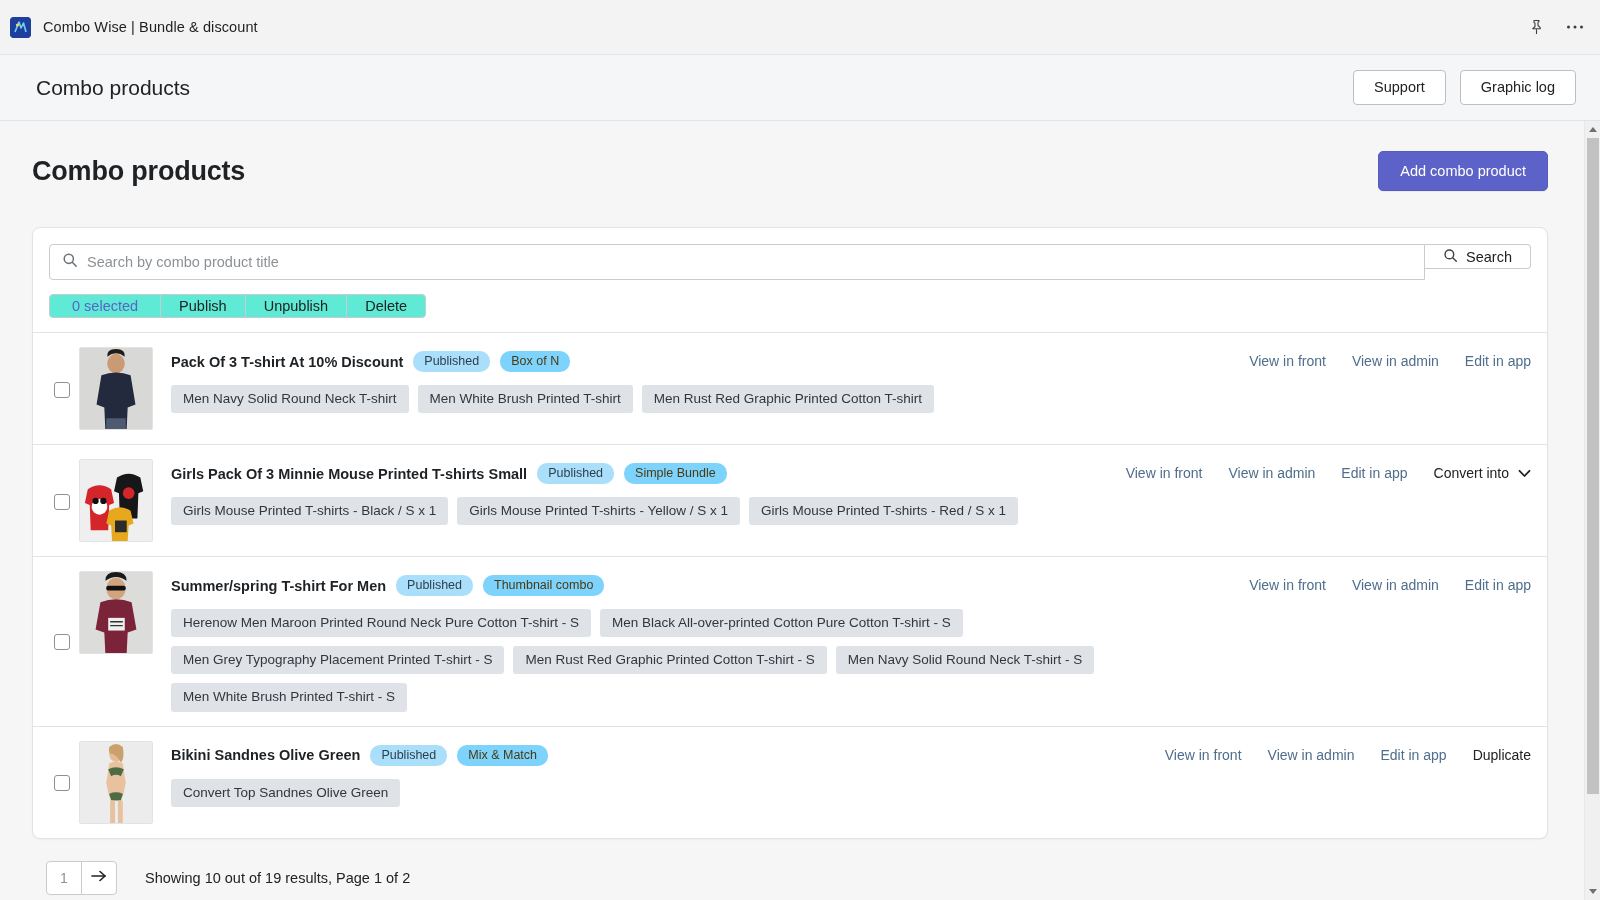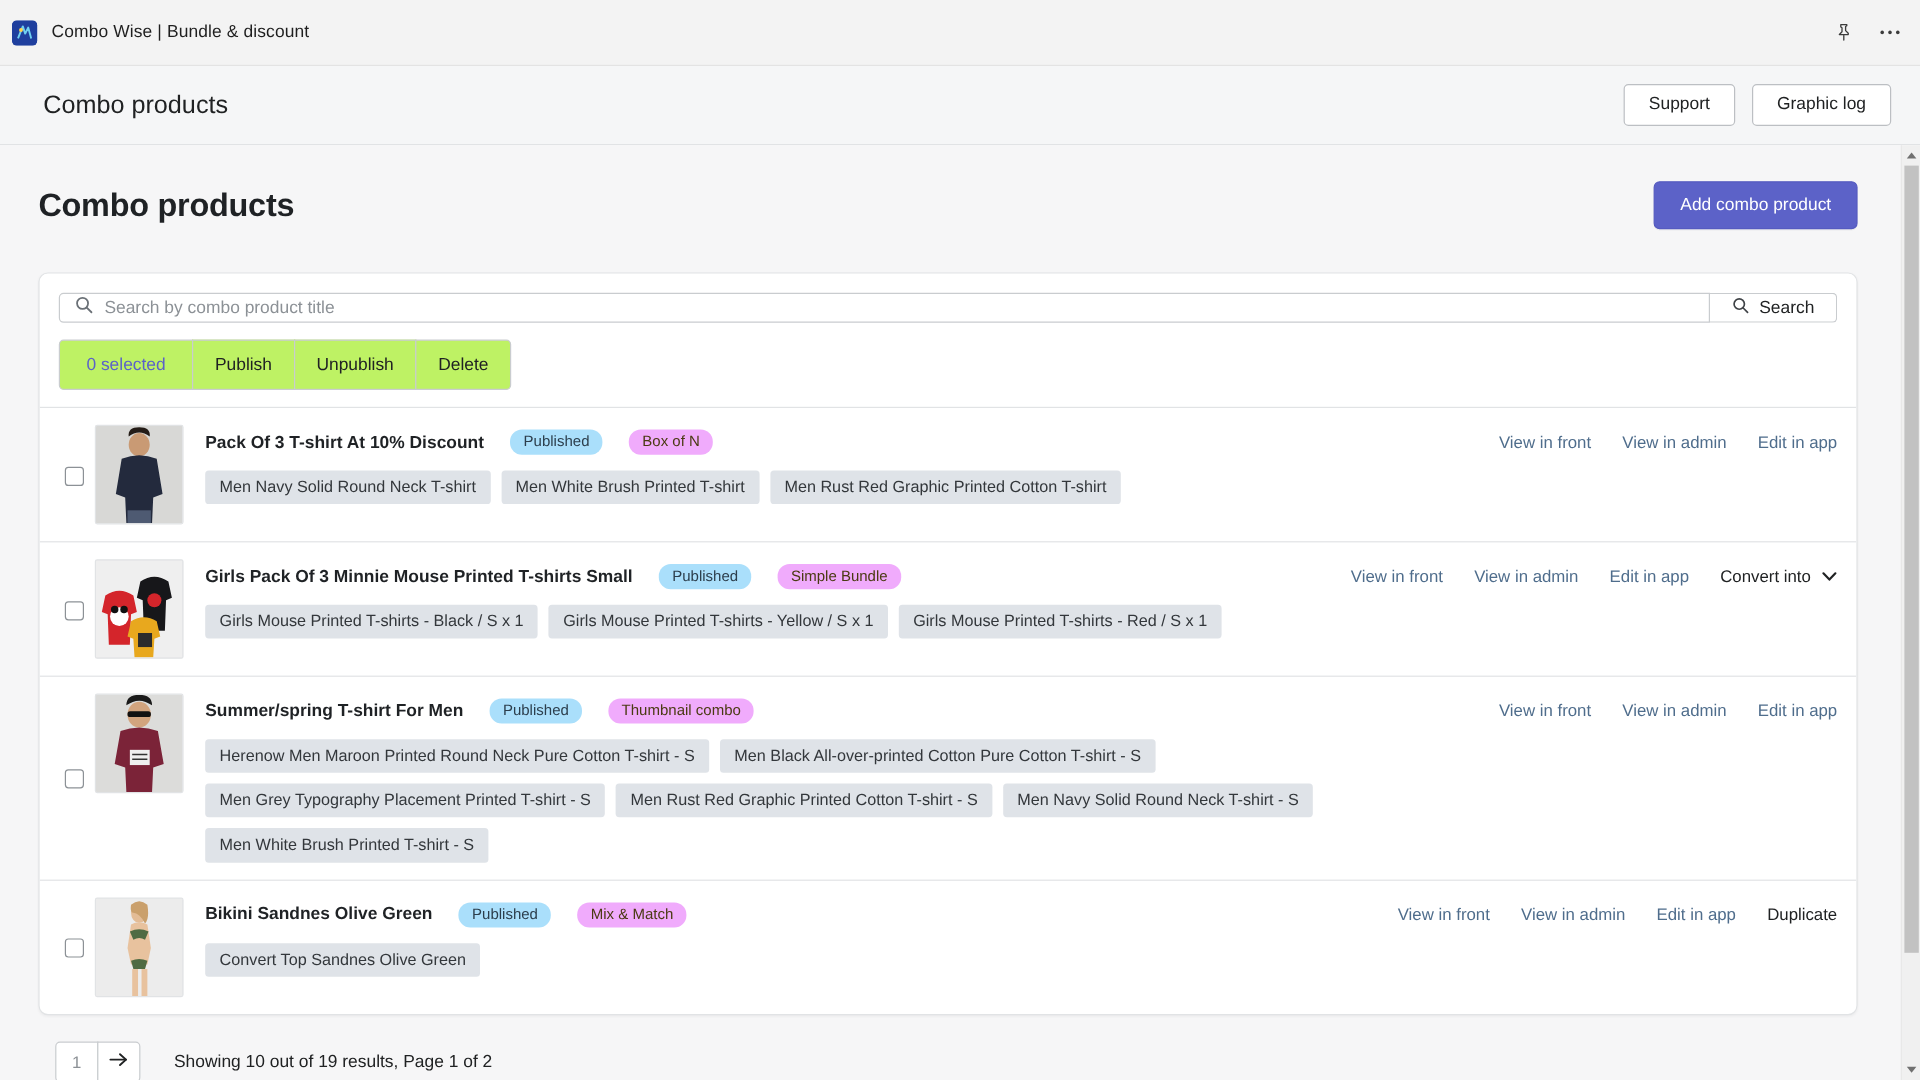--- a/index.html
+++ b/index.html
@@ -110,21 +110,21 @@
     display: flex; align-items: stretch;
     padding: 16px 16px 0 16px;
   }
   .search-field {
     flex: 1;
     display: flex; align-items: center;
     border: 1px solid #c9cccf;
     border-radius: 4px 0 0 4px;
     background: #fff;
     padding: 0 12px;
-    height: 25px;
+    height: 36px;
   }
   .search-field input {
     border: none; outline: none;
     flex: 1;
     font-size: 14.5px;
     font-family: inherit;
     color: #202223;
     margin-left: 9px;
     background: transparent;
   }
@@ -142,22 +142,22 @@
     font-family: inherit;
     cursor: pointer;
   }
 
   .bulkbar {
     display: flex;
     padding: 14px 16px 0 16px;
   }
   .bulk-btn {
     border: 1px solid #c9cccf;
-    background: #bef264;
-    height: 42px;
+    background: #5eead4;
+    height: 24px;
     padding: 0 18px;
     font-size: 14.5px;
     font-family: inherit;
     color: #202223;
     cursor: pointer;
     margin-left: -1px;
     line-height: 1;
   }
   .bulk-btn:first-child { margin-left: 0; border-radius: 4px 0 0 4px; color: #5c62c8; padding: 0 22px; }
   .bulk-btn:last-child { border-radius: 0 4px 4px 0; }
@@ -193,35 +193,35 @@
     border: 1px solid #e1e3e5;
     border-radius: 2px;
     overflow: hidden;
     background: #e9e9ea;
     position: relative;
   }
   .thumb svg { display: block; width: 100%; height: 100%; }
 
   .row-main { flex: 1; min-width: 0; padding-top: 4px; }
   .row-titleline {
-    display: flex; align-items: center; gap: 22px;
+    display: flex; align-items: center; gap: 10px;
     flex-wrap: wrap;
   }
   .row-title {
     font-size: 14.5px; font-weight: bold; color: #1f2225;
   }
   .badge {
     font-size: 12.5px;
     border-radius: 10px;
     padding: 3px 11px;
     line-height: 1.2;
     white-space: nowrap;
   }
   .badge-published { background: #aadffb; color: #2c3e4c; }
-  .badge-type { background: #f0abfc; color: #4a3a12; }
+  .badge-type { background: #7dd3fc; color: #4a3a12; }
 
   .tags {
     display: flex; flex-wrap: wrap; gap: 9px;
     margin-top: 13px;
   }
   .tag {
     background: #dfe3e8;
     color: #33373b;
     font-size: 13.5px;
     border-radius: 3px;

